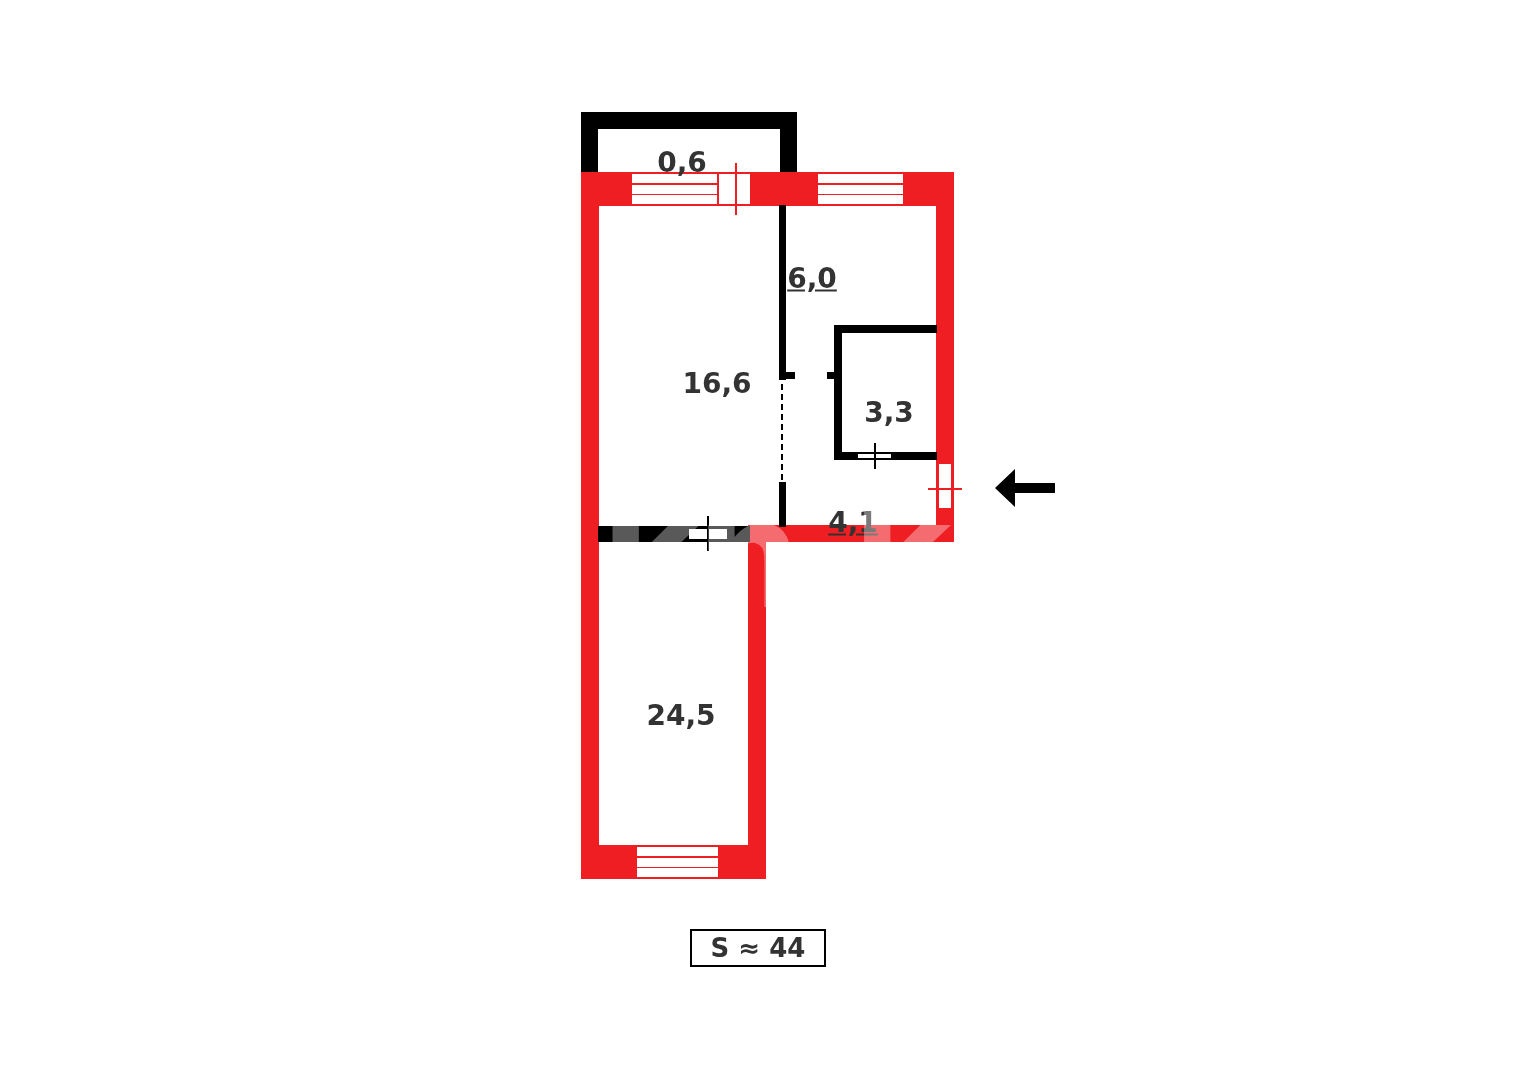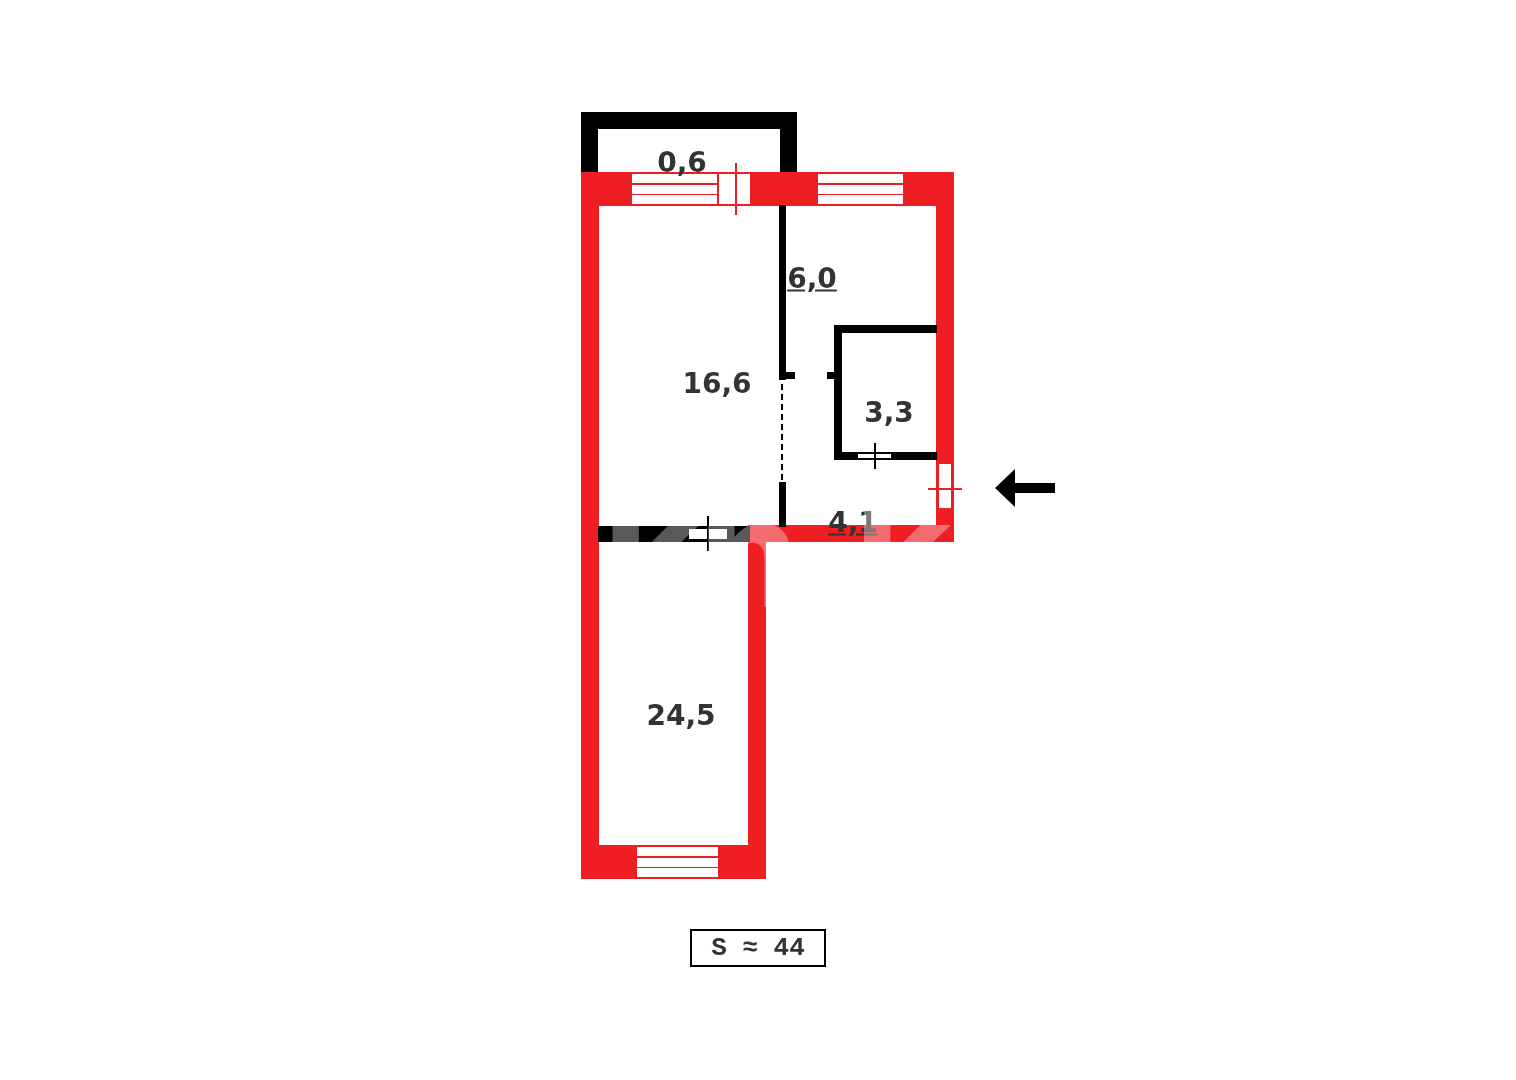--- a/index.html
+++ b/index.html
@@ -12,21 +12,21 @@
            display: flex; flex-direction: column; justify-content: space-evenly; }
     .win .line { height: 1.5px; background: #ee1e23; }
     .label { position: absolute; font-weight: bold; color: #333333; font-size: 28px;
              transform: translate(-50%, -50%); white-space: nowrap; margin-top: 12px; }
     .watermark { position: absolute; left: 600px; top: 468px; font-size: 150px;
                  font-weight: bold; color: rgba(255,255,255,0.35); letter-spacing: -4px;
                  pointer-events: none; font-family: "DejaVu Sans", sans-serif; }
     .area-box { position: absolute; left: 690px; top: 929px; width: 136px; height: 38px;
                 border: 2px solid #000; box-sizing: border-box; display: flex;
                 align-items: center; justify-content: center; font-weight: bold;
-                font-size: 26px; color: #333; font-family: Liberation Mono, monospace; }
+                font-size: 26px; color: #333; }
   </style>
 </head>
 <body>
 
 <div class="abs blk" style="left:581px;top:112px;width:216px;height:17px;"></div>
 <div class="abs blk" style="left:581px;top:112px;width:17px;height:62px;"></div>
 <div class="abs blk" style="left:780px;top:112px;width:17px;height:62px;"></div>
 
 <div class="abs red" style="left:581px;top:172px;width:373px;height:34px;"></div>
 

